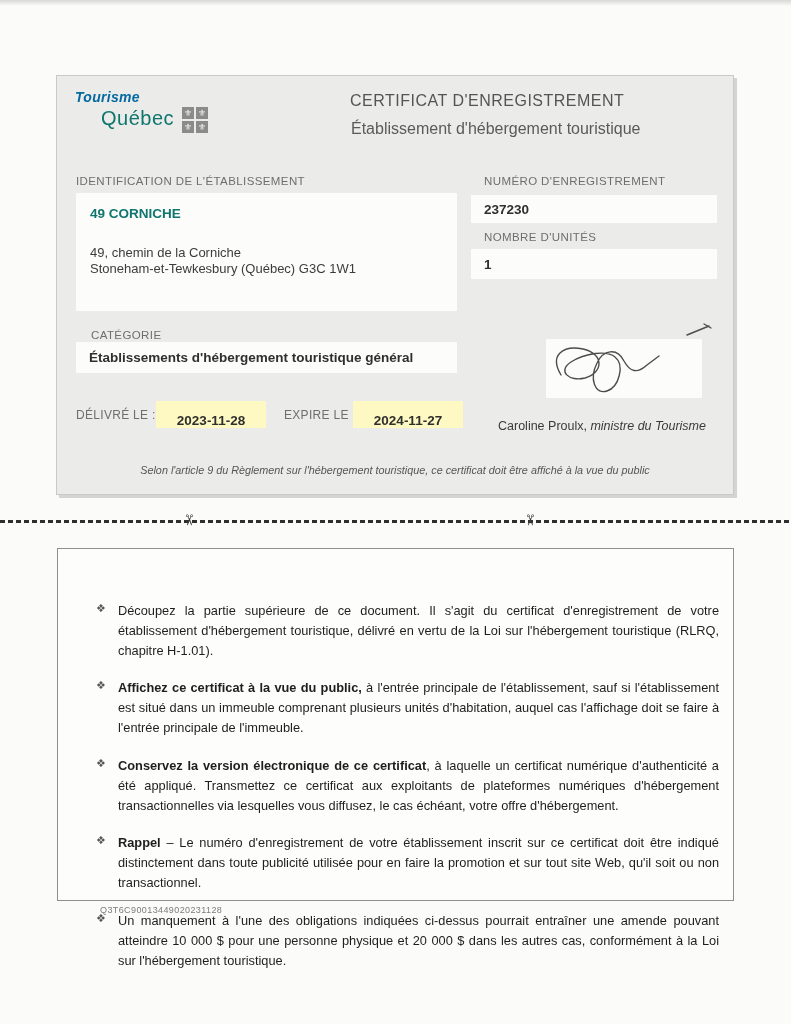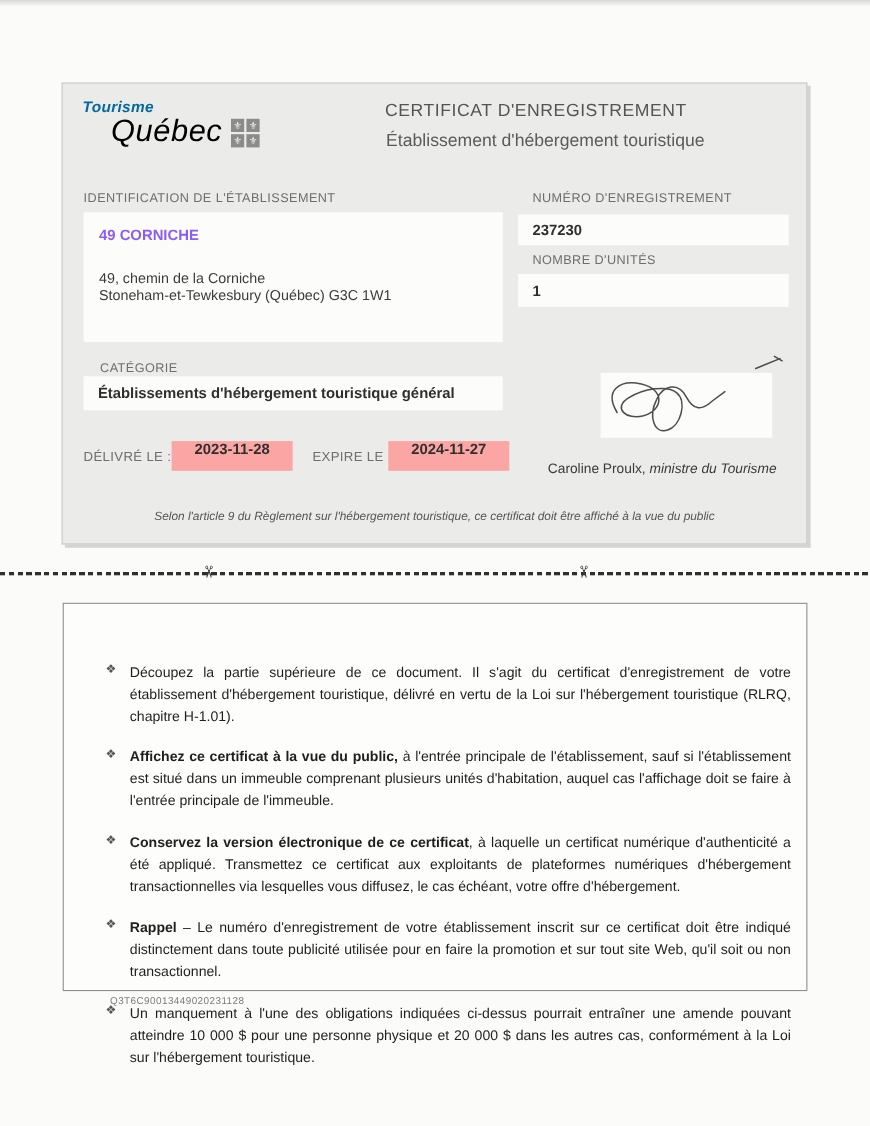--- a/index.html
+++ b/index.html
@@ -17,38 +17,38 @@
   
   .cert {
     position: absolute; left: 56px; top: 75px; width: 678px; height: 420px;
     background: #ebebe9;
     border: 1px solid #c9c9c7;
     box-shadow: 3px 3px 0 rgba(140,140,140,0.35);
   }
   .logo { position: absolute; left: 18px; top: 13px; }
   .logo-line1 { font-style: italic; font-weight: bold; font-size: 14px; color: #0369a1; letter-spacing: 0.3px; }
   .logo-line2-row { display: flex; align-items: center; margin-left: 26px; margin-top: -2px; }
-  .logo-line2 { font-size: 28px; color: #000000; font-weight: 500; letter-spacing: 0.5px; font-style: italic; }
+  .logo-line2 { font-size: 20px; color: #0f766e; font-weight: 500; letter-spacing: 0.5px; }
   .flag { display: grid; grid-template-columns: 12px 12px; grid-template-rows: 12px 12px; gap: 2px; margin-left: 8px; margin-top: 4px; }
   .flag span { background: #8b8b89; color: #f5f5f3; font-size: 9px; line-height: 12px; text-align: center; }
 
   .cert-title { position: absolute; left: 293px; top: 16px; font-size: 16px; color: #545452; letter-spacing: 0.5px; white-space: nowrap; }
   .cert-subtitle { position: absolute; left: 294px; top: 44px; font-size: 16px; color: #5a5a58; }
 
   .field-label { position: absolute; font-size: 11.5px; color: #6e6e6c; letter-spacing: 0.4px; }
   .white-box { position: absolute; background: #fcfcfb; }
 
-  .estab-name { font-weight: bold; font-size: 13.5px; color: #8b5cf6; padding: 13px 0 0 14px; }
+  .estab-name { font-weight: bold; font-size: 13.5px; color: #0f766e; padding: 13px 0 0 14px; }
   .estab-addr { font-size: 13px; color: #3c3c3a; padding: 24px 0 0 14px; line-height: 1.25; }
 
   .value-text { font-weight: bold; font-size: 13.5px; color: #2f2f2d; padding-left: 13px; }
   .v-center { display: flex; align-items: center; }
 
   .date-label { position: absolute; font-size: 12px; color: #6e6e6c; letter-spacing: 0.3px; }
-  .date-box { position: absolute; background: #fca5a5; display: flex; align-items: flex-start; justify-content: center; font-weight: bold; font-size: 13.5px; color: #2f2f2d; }
+  .date-box { position: absolute; background: #fef9c3; display: flex; align-items: flex-end; justify-content: center; font-weight: bold; font-size: 13.5px; color: #2f2f2d; }
 
   .sig-box { position: absolute; left: 489px; top: 263px; width: 156px; height: 59px; background: #fcfcfb; }
   .sig-svg { position: absolute; left: 470px; top: 243px; width: 200px; height: 92px; }
   .sig-caption { position: absolute; left: 420px; top: 343px; width: 250px; text-align: center; font-size: 12.5px; color: #3a3a38; white-space: nowrap; }
   .sig-caption .title { font-style: italic; }
 
   .cert-footnote { position: absolute; left: 20px; right: 20px; top: 388px; text-align: center; font-style: italic; font-size: 10.8px; color: #555553; }
 
   
   .cutline {

